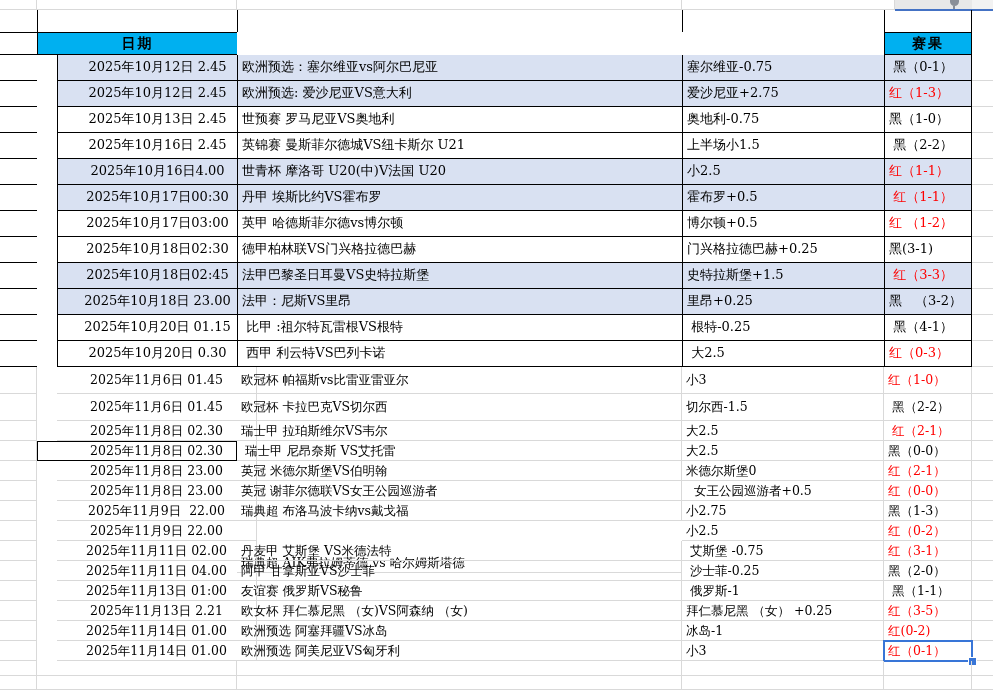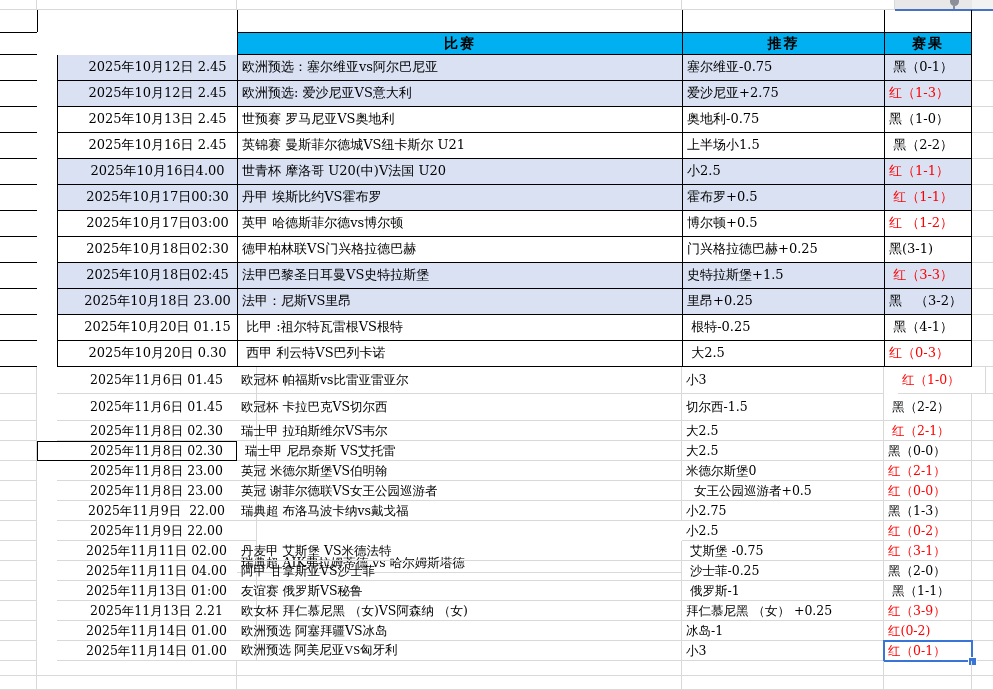--- a/index.html
+++ b/index.html
@@ -48,22 +48,21 @@
   <div class="pinstem" style="left:953px;top:6px;"></div>
   <div class="topline" style="left:895px;top:9px;width:98px;"></div>
 
   <div class="cell" style="left:0;top:10px;width:37px;height:22px;"></div>
   <div class="cell bL" style="left:37px;top:10px;width:200px;height:22px;"></div>
   <div class="cell bL" style="left:237px;top:10px;width:445px;height:22px;"></div>
   <div class="cell bL" style="left:682px;top:10px;width:202px;height:22px;"></div>
   <div class="cell bL bR" style="left:884px;top:10px;width:88px;height:22px;"></div>
 
   <div class="cell bT bB" style="left:0;top:32px;width:37px;height:23px;"></div>
-  <div class="cell hdr bL bT bB" style="left:237px;top:32px;width:445px;height:23px;">比赛</div>
-  <div class="cell hdr bL bT bB" style="left:682px;top:32px;width:202px;height:23px;">推荐</div>
+  <div class="cell hdr bL bT bB" style="left:37px;top:32px;width:200px;height:23px;">日期</div>
   <div class="cell hdr bL bT bB bR" style="left:884px;top:32px;width:88px;height:23px;">赛果</div>
 
   <div id="rowhost">
       <div class="cell bB" style="left: 0px; top: 55px; width: 37px; height: 26px;"></div>
       <div class="cell bL bB c-center band" style="left: 37px; top: 55px; width: 200px; height: 26px; font-size: 13px;">2025年10月12日 2.45</div>
       <div class="cell bL bB c-left band" style="left: 237px; top: 55px; width: 445px; height: 26px; font-size: 13px;">欧洲预选：塞尔维亚vs阿尔巴尼亚</div>
       <div class="cell bL bB c-left band" style="left: 682px; top: 55px; width: 202px; height: 26px; font-size: 13px;">塞尔维亚-0.75</div>
       <div class="cell bL bB bR c-left band" style="left: 884px; top: 55px; width: 88px; height: 26px; font-size: 13px;"> 黑（0-1）</div>
       <div class="cell gB" style="left: 972px; top: 55px; width: 21px; height: 26px;"></div>
       <div class="cell bB" style="left: 0px; top: 81px; width: 37px; height: 26px;"></div>
@@ -129,21 +128,21 @@
       <div class="cell bB" style="left: 0px; top: 341px; width: 37px; height: 26px;"></div>
       <div class="cell bL bB c-center" style="left: 37px; top: 341px; width: 200px; height: 26px; font-size: 13px;">2025年10月20日 0.30</div>
       <div class="cell bL bB c-left" style="left: 237px; top: 341px; width: 445px; height: 26px; font-size: 13px;"> 西甲 利云特VS巴列卡诺</div>
       <div class="cell bL bB c-left" style="left: 682px; top: 341px; width: 202px; height: 26px; font-size: 13px;"> 大2.5</div>
       <div class="cell bL bB bR c-left redtx" style="left: 884px; top: 341px; width: 88px; height: 26px; font-size: 13px;">红（0-3）</div>
       <div class="cell gB" style="left: 972px; top: 341px; width: 21px; height: 26px;"></div>
       <div class="cell gR gB" style="left: 0px; top: 367px; width: 37px; height: 27px;"></div>
       <div class="cell gR gB c-center" style="left: 37px; top: 367px; width: 200px; height: 27px;">2025年11月6日 01.45</div>
       <div class="cell gR gB c-left" style="left: 237px; top: 367px; width: 445px; height: 27px;">欧冠杯 帕福斯vs比雷亚雷亚尔</div>
       <div class="cell gR gB c-left" style="left: 682px; top: 367px; width: 202px; height: 27px;">小3</div>
-      <div class="cell gR gB c-left redtx" style="left: 884px; top: 367px; width: 88px; height: 27px; margin-left: 14px;">红（1-0）</div>
+      <div class="cell gR gB c-left redtx" style="left: 884px; top: 367px; width: 88px; height: 27px;">红（1-0）</div>
       <div class="cell gB" style="left: 972px; top: 367px; width: 21px; height: 27px;"></div>
       <div class="cell gR gB" style="left: 0px; top: 394px; width: 37px; height: 27px;"></div>
       <div class="cell gR gB c-center" style="left: 37px; top: 394px; width: 200px; height: 27px;">2025年11月6日 01.45</div>
       <div class="cell gR gB c-left" style="left: 237px; top: 394px; width: 445px; height: 27px;">欧冠杯 卡拉巴克VS切尔西</div>
       <div class="cell gR gB c-left" style="left: 682px; top: 394px; width: 202px; height: 27px;">切尔西-1.5</div>
       <div class="cell gR gB c-left" style="left: 884px; top: 394px; width: 88px; height: 27px;"> 黑（2-2）</div>
       <div class="cell gB" style="left: 972px; top: 394px; width: 21px; height: 27px;"></div>
       <div class="cell gR gB" style="left: 0px; top: 421px; width: 37px; height: 20px;"></div>
       <div class="cell gR gB c-center" style="left: 37px; top: 421px; width: 200px; height: 20px;">2025年11月8日 02.30</div>
       <div class="cell gR gB c-left" style="left: 237px; top: 421px; width: 445px; height: 20px;">瑞士甲 拉珀斯维尔VS韦尔</div>
@@ -196,31 +195,31 @@
       <div class="cell gR gB" style="left: 0px; top: 581px; width: 37px; height: 20px;"></div>
       <div class="cell gR gB c-center" style="left: 37px; top: 581px; width: 200px; height: 20px;">2025年11月13日 01:00</div>
       <div class="cell gR gB c-left" style="left: 237px; top: 581px; width: 445px; height: 20px;">友谊赛 俄罗斯VS秘鲁</div>
       <div class="cell gR gB c-left" style="left: 682px; top: 581px; width: 202px; height: 20px;"> 俄罗斯-1</div>
       <div class="cell gR gB c-left" style="left: 884px; top: 581px; width: 88px; height: 20px;"> 黑（1-1）</div>
       <div class="cell gB" style="left: 972px; top: 581px; width: 21px; height: 20px;"></div>
       <div class="cell gR gB" style="left: 0px; top: 601px; width: 37px; height: 20px;"></div>
       <div class="cell gR gB c-center" style="left: 37px; top: 601px; width: 200px; height: 20px;">2025年11月13日 2.21</div>
       <div class="cell gR gB c-left" style="left: 237px; top: 601px; width: 445px; height: 20px;">欧女杯 拜仁慕尼黑 （女)VS阿森纳 （女)</div>
       <div class="cell gR gB c-left" style="left: 682px; top: 601px; width: 202px; height: 20px;">拜仁慕尼黑 （女） +0.25</div>
-      <div class="cell gR gB c-left redtx" style="left: 884px; top: 601px; width: 88px; height: 20px;">红（3-9）</div>
+      <div class="cell gR gB c-left redtx" style="left: 884px; top: 601px; width: 88px; height: 20px;">红（3-5）</div>
       <div class="cell gB" style="left: 972px; top: 601px; width: 21px; height: 20px;"></div>
       <div class="cell gR gB" style="left: 0px; top: 621px; width: 37px; height: 20px;"></div>
       <div class="cell gR gB c-center" style="left: 37px; top: 621px; width: 200px; height: 20px;">2025年11月14日 01.00</div>
       <div class="cell gR gB c-left" style="left: 237px; top: 621px; width: 445px; height: 20px;">欧洲预选 阿塞拜疆VS冰岛</div>
       <div class="cell gR gB c-left" style="left: 682px; top: 621px; width: 202px; height: 20px;">冰岛-1</div>
       <div class="cell gR gB c-left redtx" style="left: 884px; top: 621px; width: 88px; height: 20px;">红(0-2)</div>
       <div class="cell gB" style="left: 972px; top: 621px; width: 21px; height: 20px;"></div>
       <div class="cell gR gB" style="left: 0px; top: 641px; width: 37px; height: 20px;"></div>
       <div class="cell gR gB c-center" style="left: 37px; top: 641px; width: 200px; height: 20px;">2025年11月14日 01.00</div>
-      <div class="cell gR gB c-left" style="left: 237px; top: 641px; width: 445px; height: 20px; font-family: Liberation Serif, serif;">欧洲预选 阿美尼亚VS匈牙利</div>
+      <div class="cell gR gB c-left" style="left: 237px; top: 641px; width: 445px; height: 20px;">欧洲预选 阿美尼亚VS匈牙利</div>
       <div class="cell gR gB c-left" style="left: 682px; top: 641px; width: 202px; height: 20px;">小3</div>
       <div class="cell gR gB c-left redtx" style="left: 884px; top: 641px; width: 88px; height: 20px;">红（0-1）</div>
       <div class="cell gB" style="left: 972px; top: 641px; width: 21px; height: 20px;"></div>
       <div class="sel" style="left: 883px; top: 640px; width: 90px; height: 22px;"></div>
       <div class="selhandle" style="left: 968px; top: 657px;"></div>
       <div class="cell gR gB" style="left: 0px; top: 661px; width: 37px; height: 15px;"></div>
       <div class="cell gR gB" style="left: 37px; top: 661px; width: 200px; height: 15px;"></div>
       <div class="cell gR gB" style="left: 237px; top: 661px; width: 445px; height: 15px;"></div>
       <div class="cell gR gB" style="left: 682px; top: 661px; width: 202px; height: 15px;"></div>
       <div class="cell gR gB" style="left: 884px; top: 661px; width: 88px; height: 15px;"></div>

